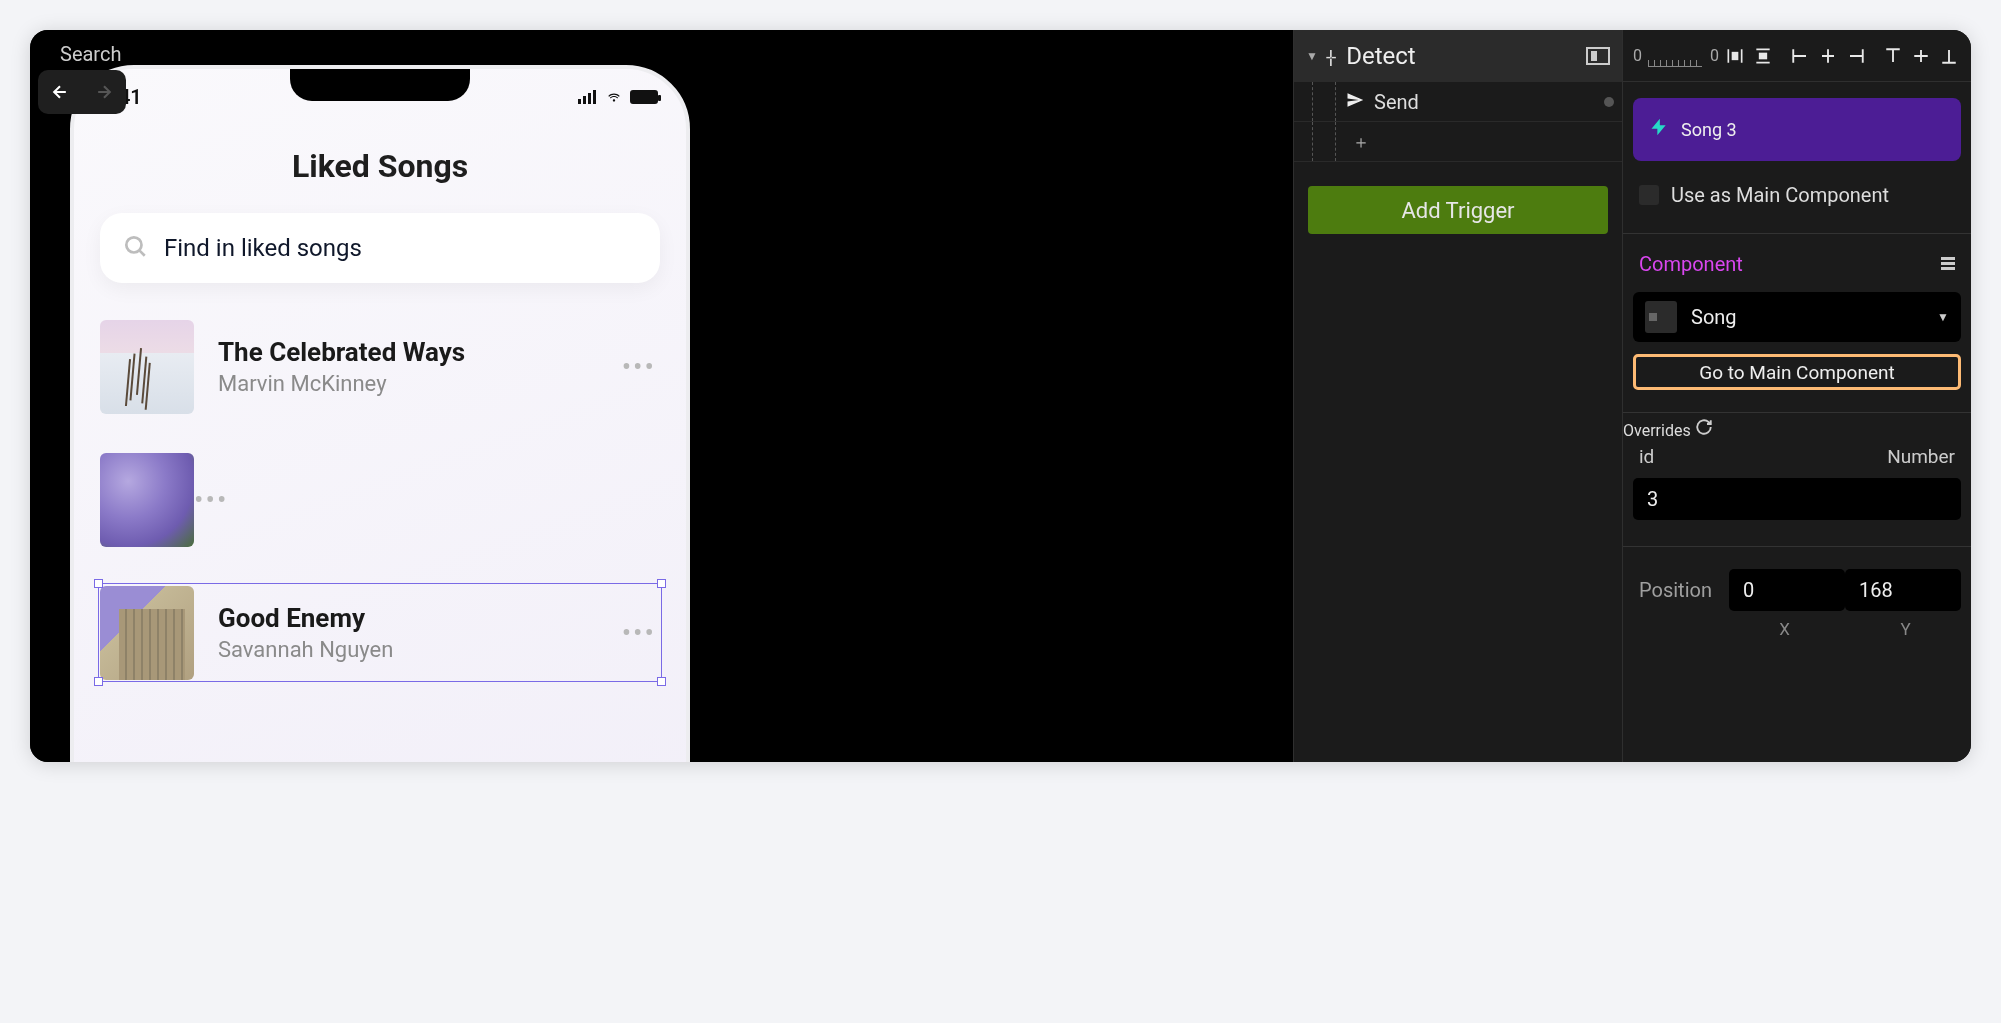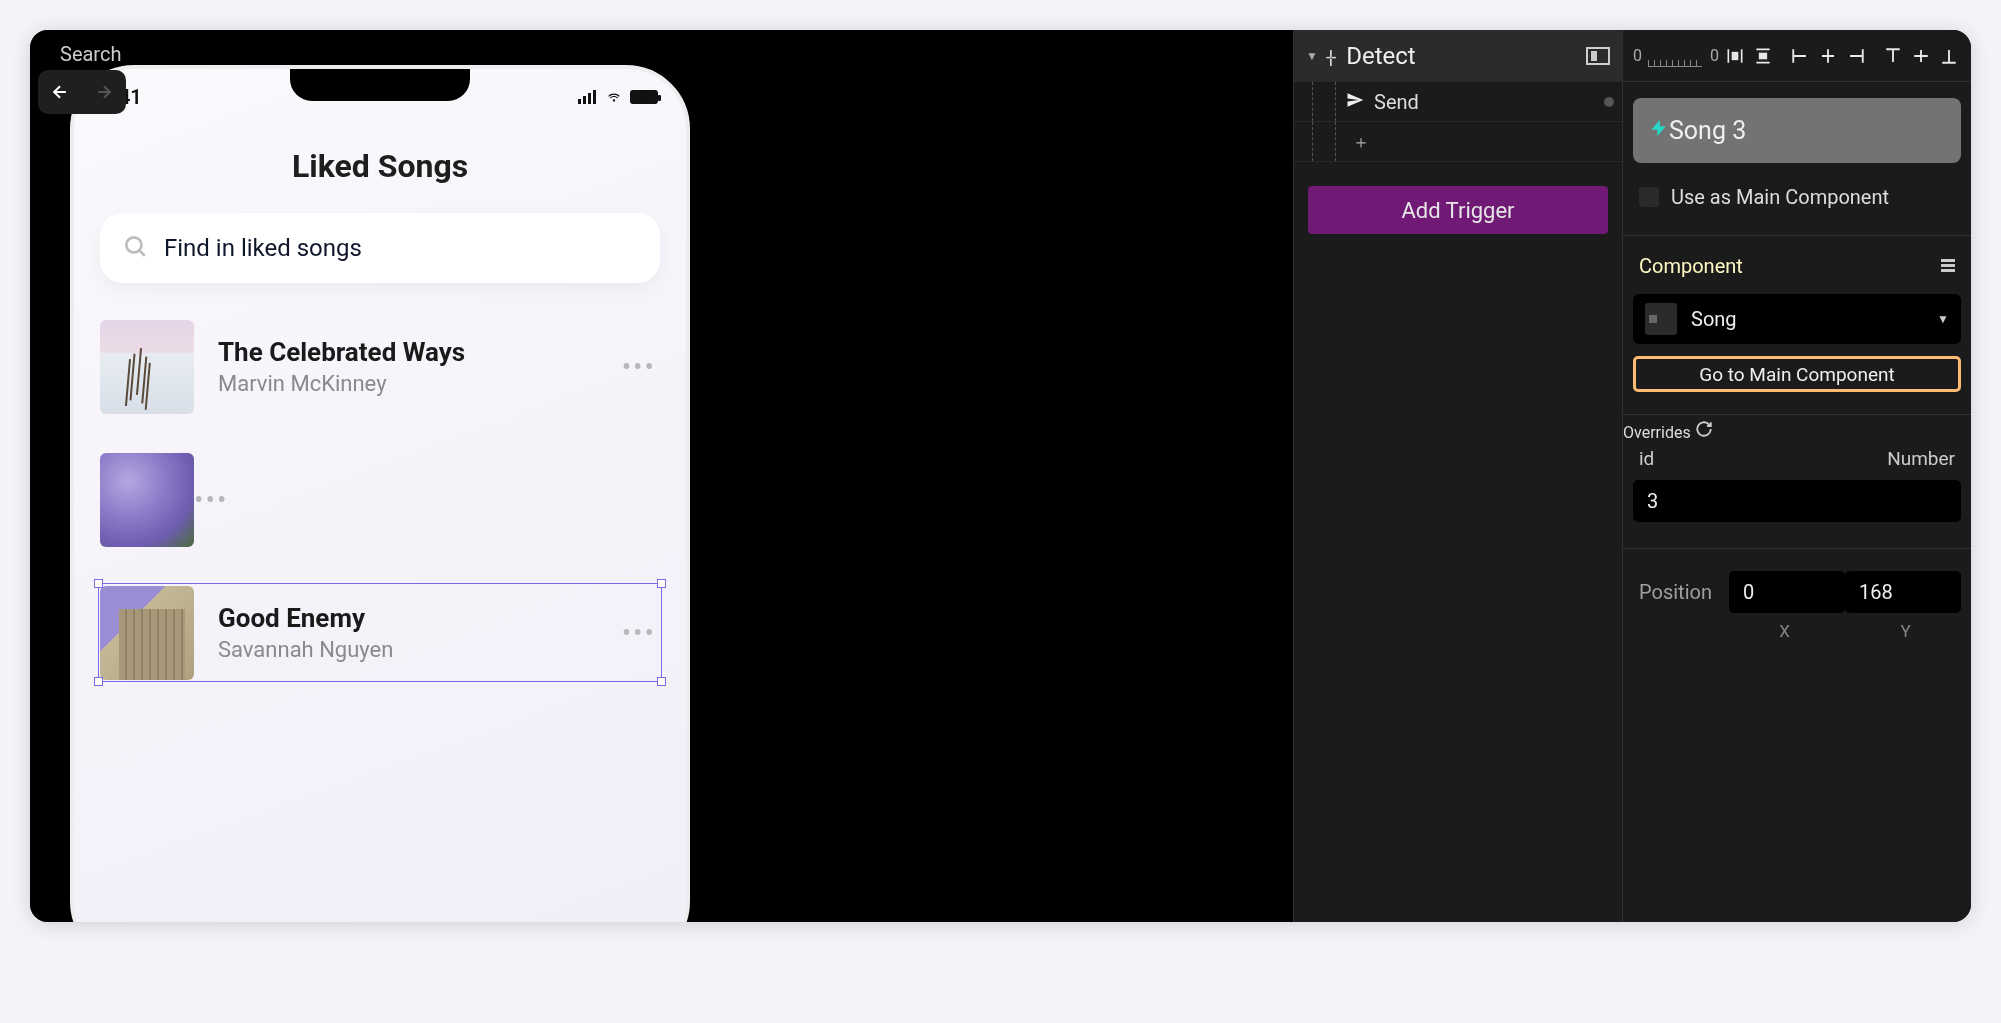--- a/index.html
+++ b/index.html
@@ -5,21 +5,21 @@
     * { box-sizing: border-box; margin: 0; padding: 0; }
     body {
       font-family: -apple-system, BlinkMacSystemFont, "Segoe UI", Roboto, sans-serif;
       background: #f3f4f7;
       padding: 30px;
     }
     .app-window {
       background: #1b1b1b;
       border-radius: 18px;
       overflow: hidden;
-      height: 892px;
+      height: 732px;
       display: flex;
       position: relative;
       box-shadow: 0 2px 20px rgba(0,0,0,0.15);
     }
     
     .canvas-area {
       flex: 1;
       background: #000;
       position: relative;
       overflow: hidden;
@@ -174,21 +174,21 @@
       width: 24px; height: 100%;
       border-left: 1px dashed #555;
       border-right: 1px dashed #555;
       margin-right: 10px;
     }
     .send-icon { margin-right: 10px; }
     .plus-row { color:#aaa; font-size:18px; padding-left:6px;}
     .add-trigger-btn {
       margin: 24px 14px 0;
       height: 48px;
-      background: #701a75;
+      background: #4d7c0f;
       color: #e6e6e6;
       font-size: 22px;
       display: flex;
       align-items: center;
       justify-content: center;
       border-radius: 4px;
     }
     
     .right-panel {
       width: 348px;
@@ -211,45 +211,46 @@
     .align-group { display: flex; gap: 4px; margin-left: auto; }
     .align-icon {
       width: 24px; height: 24px;
       display: flex; align-items: center; justify-content: center;
       color: #e8e8e8;
     }
     .align-sep { width: 12px; }
     .component-badge {
       display: flex;
       align-items: center;
-      background: #737373;
+      gap: 12px;
+      background: #4c1d95;
       margin: 16px 10px 0;
       padding: 18px 16px;
       border-radius: 8px;
-      font-size: 25px;
+      font-size: 18px;
       color: #eee;
     }
     .bolt-icon { color: #26d9c7; font-size: 22px; }
     .checkbox-row {
       display: flex;
       align-items: center;
       gap: 12px;
       padding: 22px 16px;
       font-size: 20px;
       color: #ddd;
     }
     .checkbox-box { width: 20px; height: 20px; background: #2b2b2b; border-radius: 3px; }
     .section-divider { height: 1px; background: #333; margin: 4px 0; }
     .section-header {
       display: flex;
       align-items: center;
       justify-content: space-between;
       padding: 14px 16px 10px;
       font-size: 20px;
-      color: #fef9c3;
+      color: #d946ef;
     }
     .component-select {
       display: flex;
       align-items: center;
       background: #000;
       margin: 6px 10px 12px;
       height: 50px;
       border-radius: 6px;
       padding: 0 12px;
       gap: 14px;

